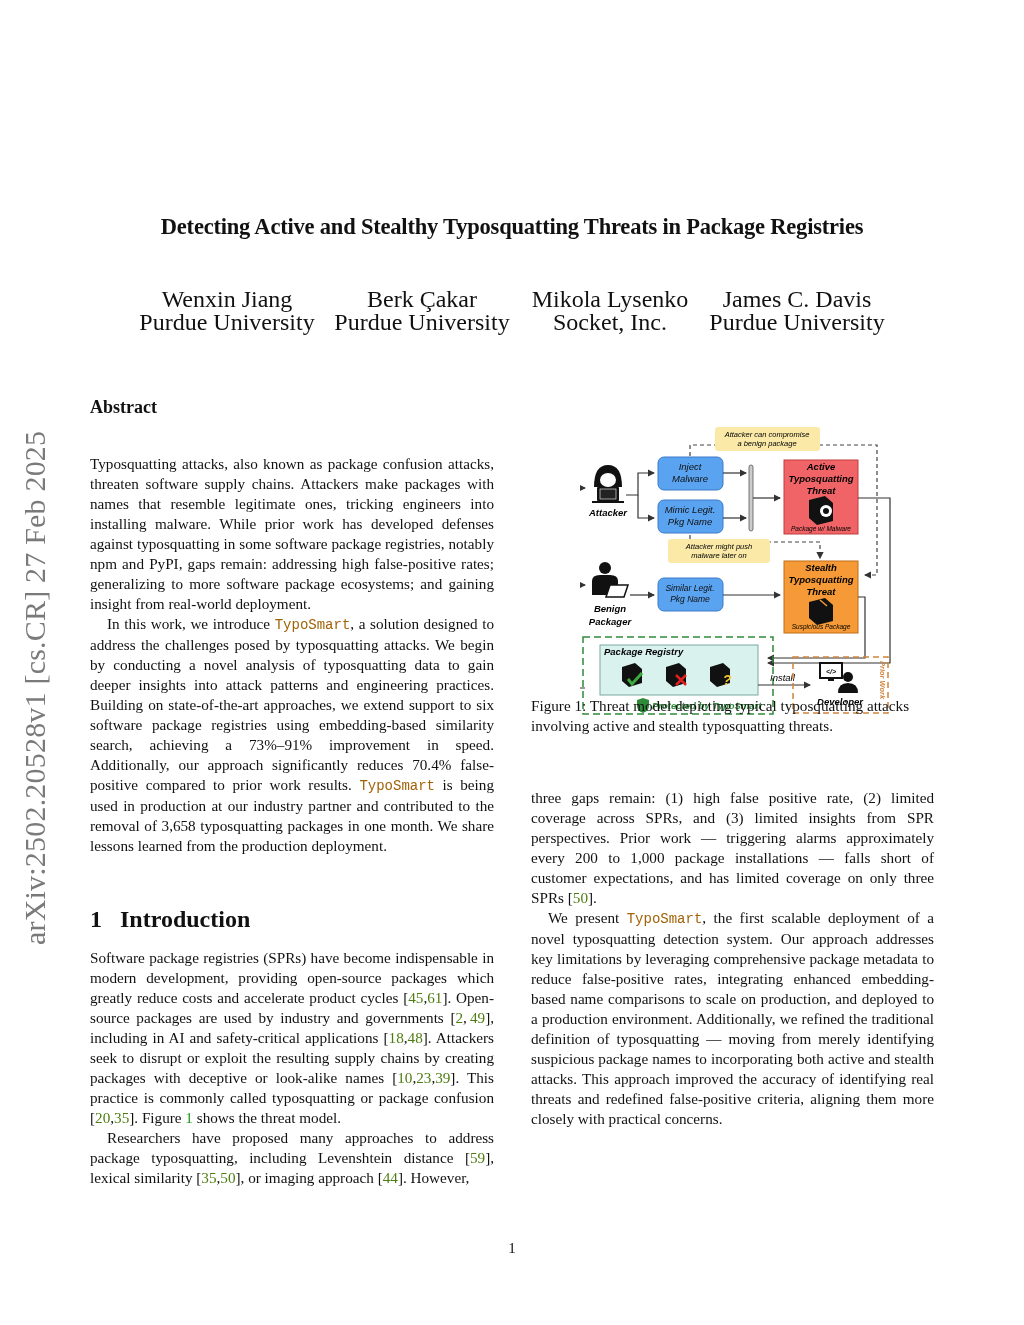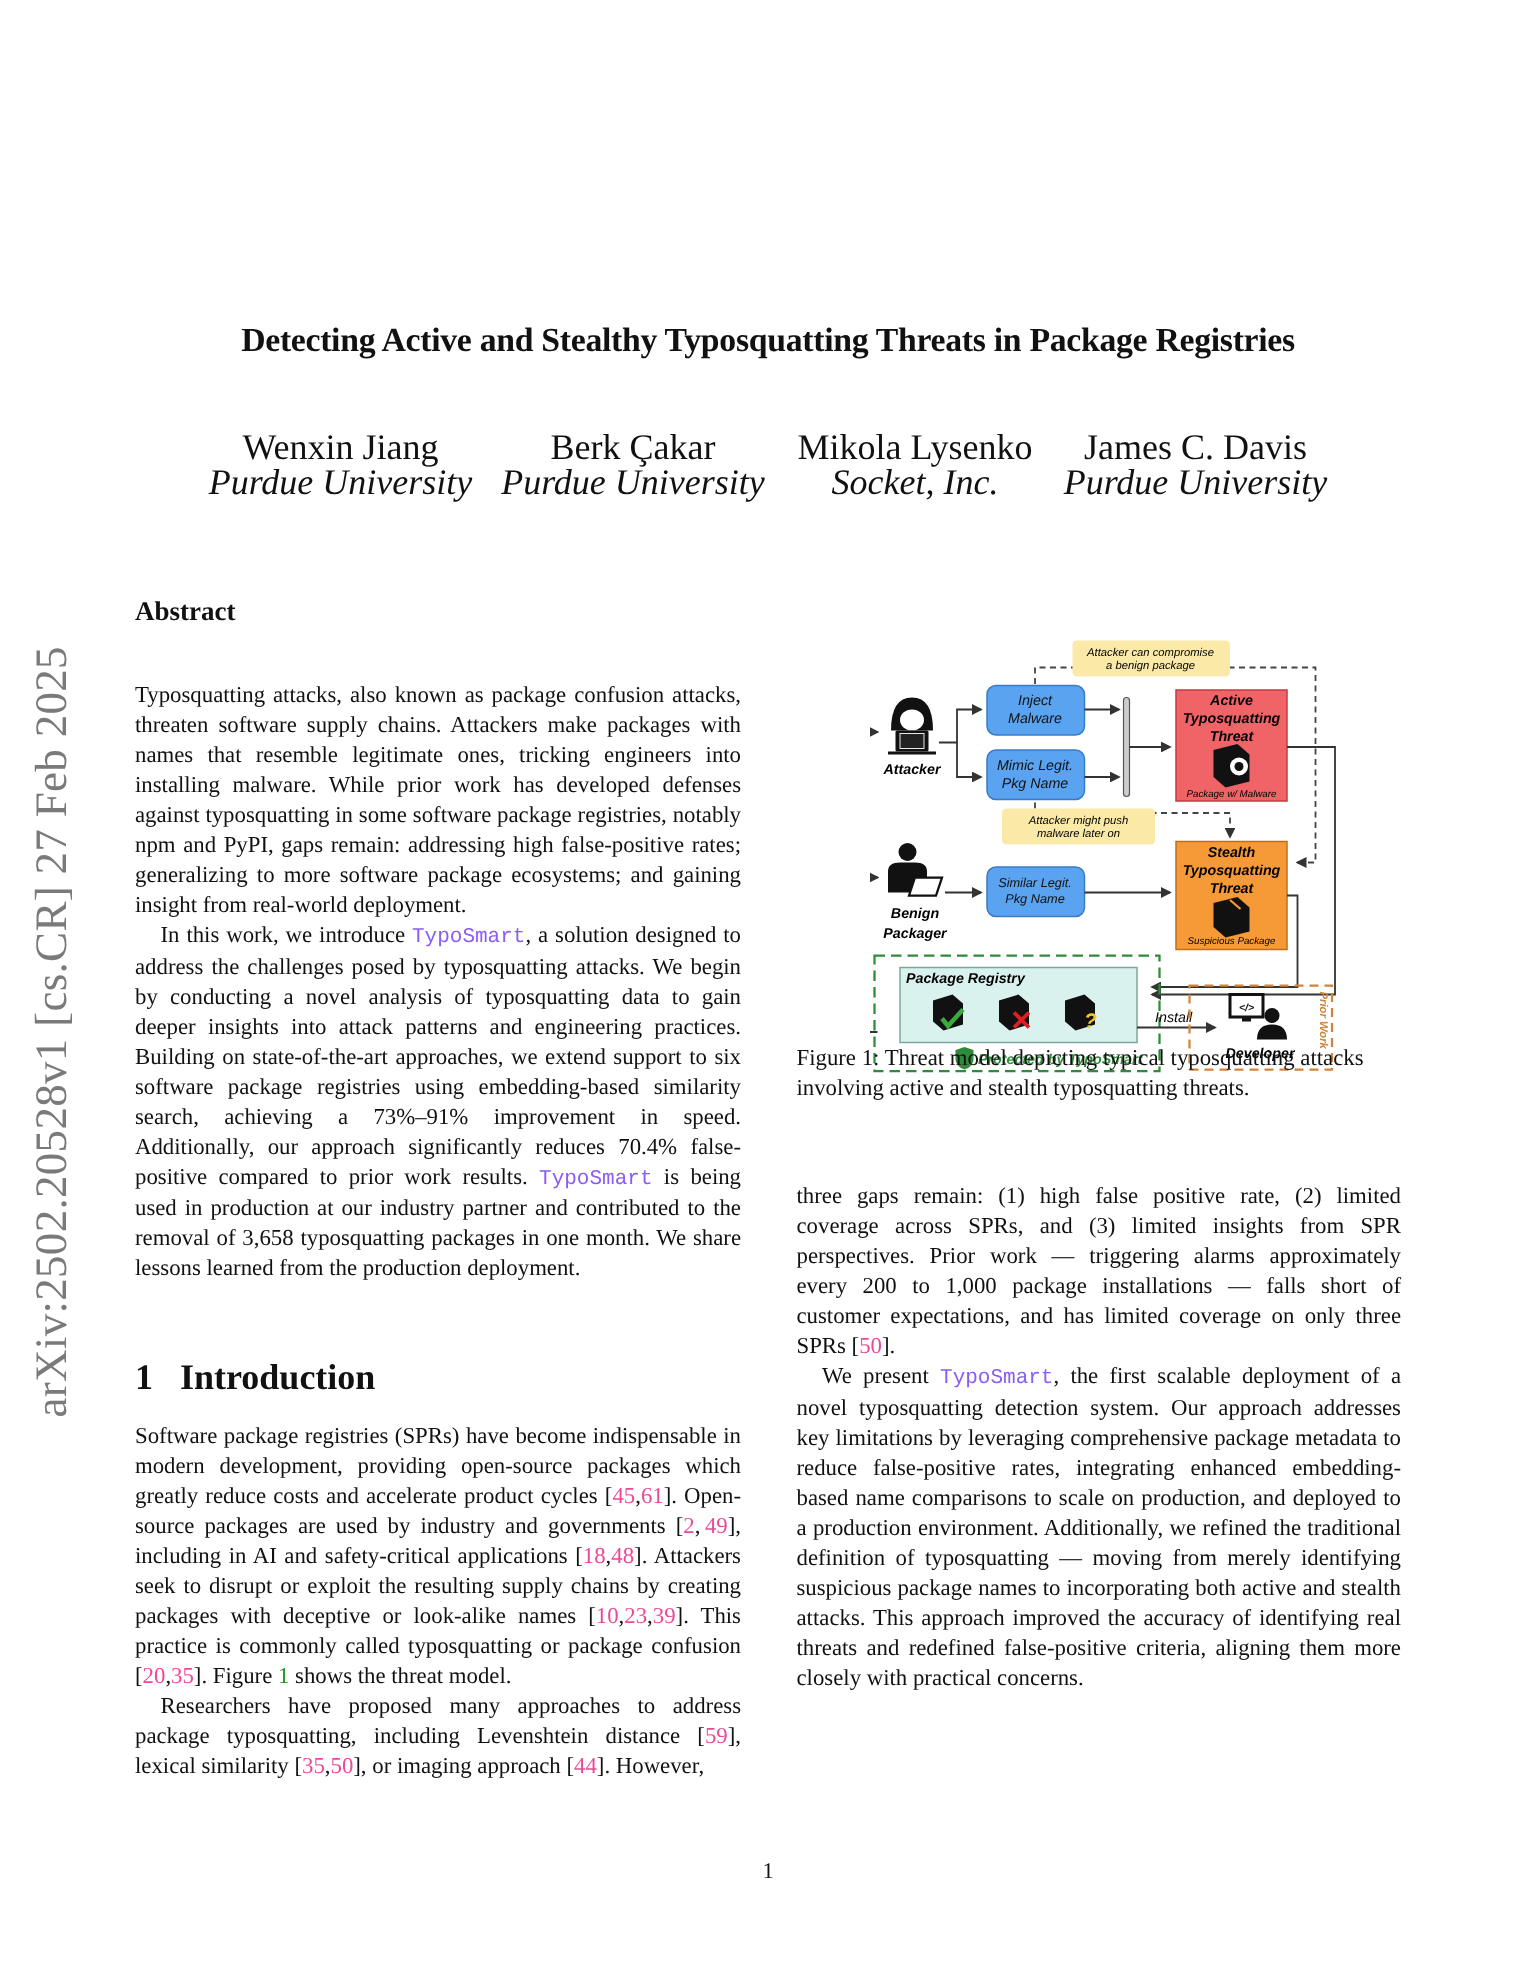--- a/index.html
+++ b/index.html
@@ -4,31 +4,31 @@
 <style>
   html, body { margin: 0; padding: 0; background: #ffffff; }
   body { width: 1024px; height: 1325px; position: relative; overflow: hidden;
          font-family: "Liberation Serif", "DejaVu Serif", serif; color: #111; }
   .arxiv { position: absolute; left: 18px; top: 945px; transform-origin: left top; transform: rotate(-90deg);
            font-family: "Liberation Serif", serif; font-size: 30px; color: #7a7a7a; white-space: nowrap; letter-spacing: 0.2px; width: 600px; }
   .title { position: absolute; left: 0; width: 1024px; top: 214px; text-align: center;
            font-family: "Liberation Serif", serif; font-weight: bold; font-size: 22.5px; letter-spacing: -0.2px; }
   .authors { position: absolute; top: 288px; left: 0; width: 1024px; }
   .author { position: absolute; text-align: center; width: 200px; font-size: 24px; line-height: 23px; }
-  .author .aff { font-style: italic; }
+  .author .aff { }
   .col { position: absolute; font-size: 15.2px; line-height: 20px; text-align: justify; }
   .col p { margin: 0; }
   .col p.ind { text-indent: 17px; }
   .left { left: 90px; width: 404px; }
   .right { left: 531px; width: 403px; }
   .abs-title { position: absolute; left: 90px; width: 404px; top: 397px; font-weight: bold; font-size: 18px; }
   .sec-title { position: absolute; left: 90px; top: 906px; font-weight: bold; font-size: 24px; }
   .sec-title .num { display: inline-block; width: 30px; }
-  .mono { font-family: "Liberation Mono", "DejaVu Sans Mono", monospace; font-size: 14px; color: #8b5cf6; }
-  .cite { color: #ec4899; }
+  .mono { font-family: "Liberation Mono", "DejaVu Sans Mono", monospace; font-size: 14px; color: #a16207; }
+  .cite { color: #4d7c0f; }
   .figref { color: #1f9a1f; }
   .caption { position: absolute; left: 531px; width: 403px; top: 696px; font-size: 15.2px; line-height: 20px; }
   .pagenum { position: absolute; top: 1240px; left: 0; width: 1024px; text-align: center; font-size: 15px; }
   
   .figure { position: absolute; left: 580px; top: 425px; width: 320px; height: 295px; font-style: italic; }
   .figure svg { position: absolute; left: 0; top: 0; }
   .fig-text { font-family: "Liberation Sans", "DejaVu Sans", sans-serif; }
 </style>
 </head>
 <body>

